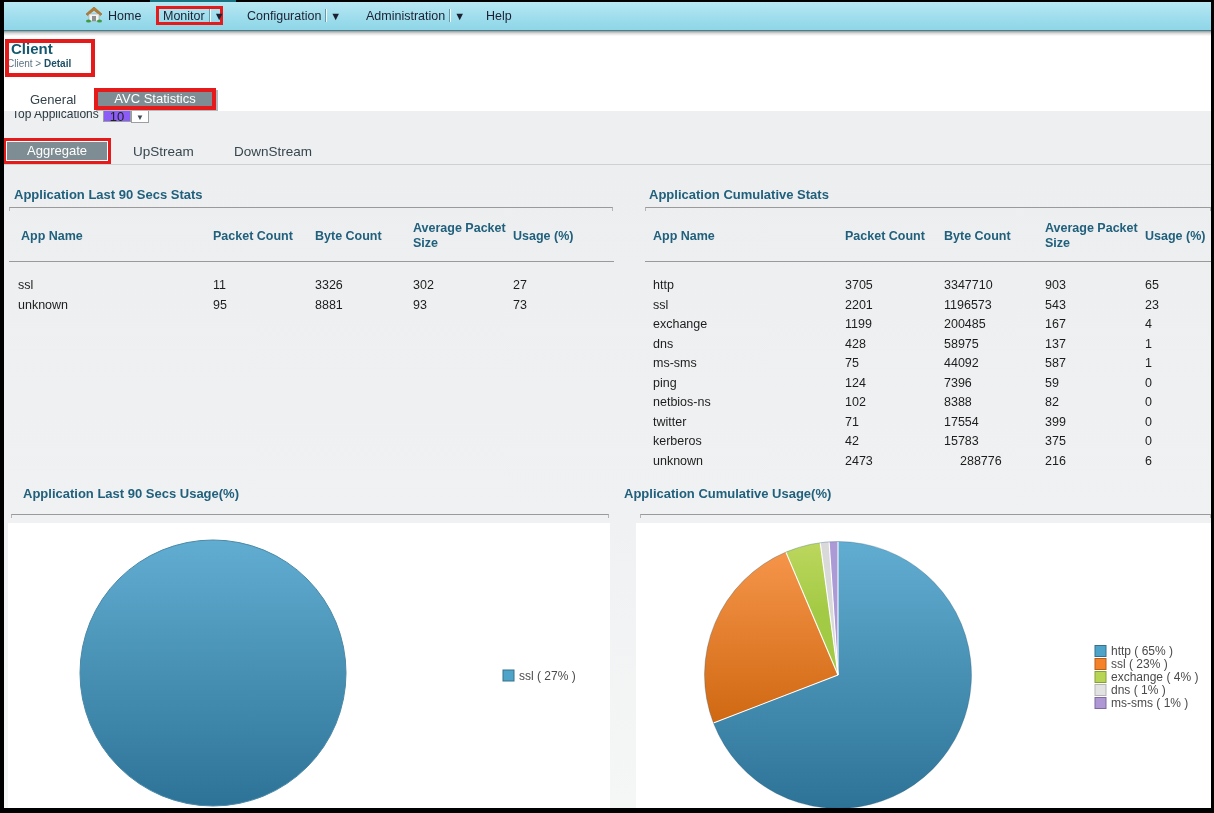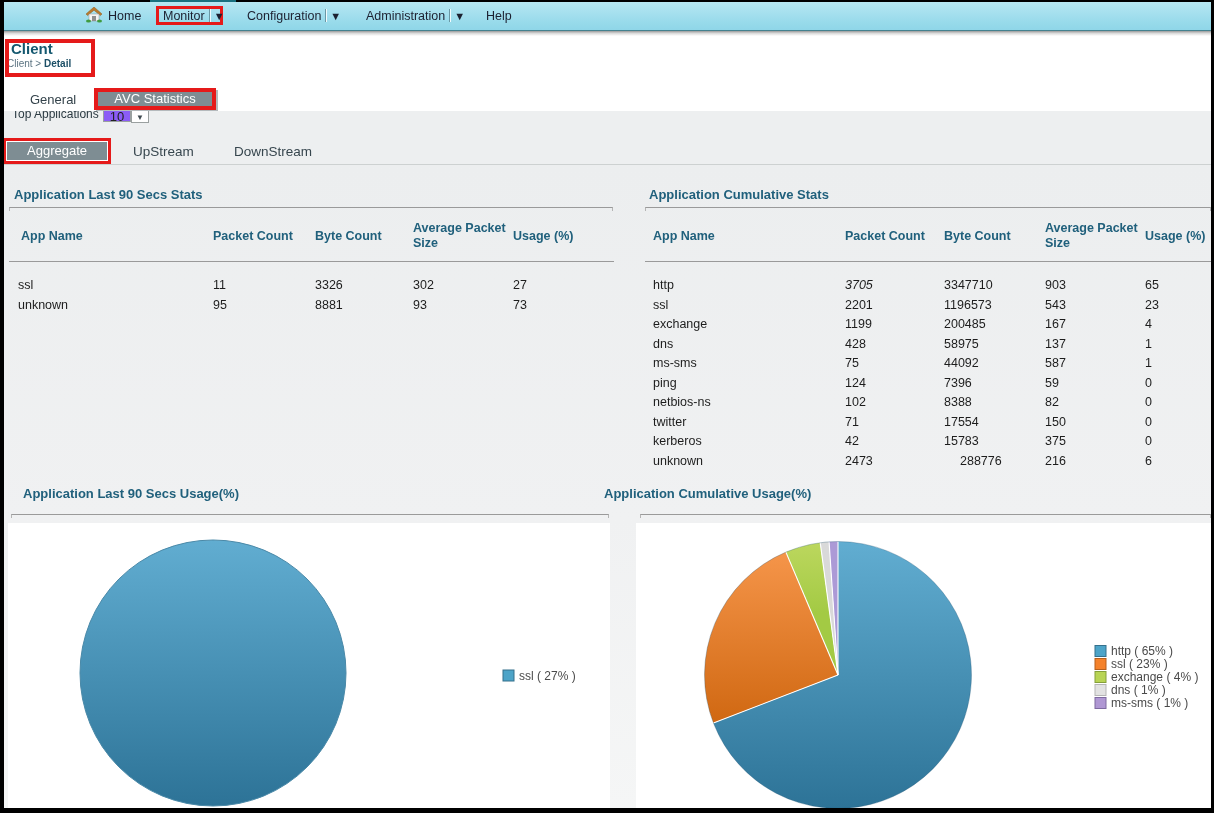--- a/index.html
+++ b/index.html
@@ -134,21 +134,21 @@
 <div class="abs rule" style="left:645px; top:207px; width:566px;"></div>
 <span class="abs hdr" style="left:653px; top:229px;">App Name</span>
 <span class="abs hdr" style="left:845px; top:229px;">Packet Count</span>
 <span class="abs hdr" style="left:944px; top:229px;">Byte Count</span>
 <div class="abs hdr" style="left:1045px; top:221px; line-height:15px;">Average Packet<br>Size</div>
 <span class="abs hdr" style="left:1145px; top:229px;">Usage (%)</span>
 <div class="abs rule" style="left:645px; top:261px; width:566px; height:2px; border-left:none; border-right:none;"></div>
 
 <div class="abs cell" style="left:0; top:278px; width:1214px;">
   <span class="abs" style="left:653px;">http</span>
-    <span class="abs" style="left:845px;font-style:italic;">3705</span>
+    <span class="abs" style="left:845px;">3705</span>
     <span class="abs" style="left:944px;">3347710</span>
     <span class="abs" style="left:1045px;">903</span>
     <span class="abs" style="left:1145px;">65</span>
 </div>
 <div class="abs cell" style="left:0; top:298px; width:1214px;">
   <span class="abs" style="left:653px;">ssl</span>
     <span class="abs" style="left:845px;">2201</span>
     <span class="abs" style="left:944px;">1196573</span>
     <span class="abs" style="left:1045px;">543</span>
     <span class="abs" style="left:1145px;">23</span>
@@ -185,41 +185,41 @@
   <span class="abs" style="left:653px;">netbios-ns</span>
     <span class="abs" style="left:845px;">102</span>
     <span class="abs" style="left:944px;">8388</span>
     <span class="abs" style="left:1045px;">82</span>
     <span class="abs" style="left:1145px;">0</span>
 </div>
 <div class="abs cell" style="left:0; top:415px; width:1214px;">
   <span class="abs" style="left:653px;">twitter</span>
     <span class="abs" style="left:845px;">71</span>
     <span class="abs" style="left:944px;">17554</span>
-    <span class="abs" style="left:1045px;">150</span>
+    <span class="abs" style="left:1045px;">399</span>
     <span class="abs" style="left:1145px;">0</span>
 </div>
 <div class="abs cell" style="left:0; top:434px; width:1214px;">
   <span class="abs" style="left:653px;">kerberos</span>
     <span class="abs" style="left:845px;">42</span>
     <span class="abs" style="left:944px;">15783</span>
     <span class="abs" style="left:1045px;">375</span>
     <span class="abs" style="left:1145px;">0</span>
 </div>
 <div class="abs cell" style="left:0; top:454px; width:1214px;">
   <span class="abs" style="left:653px;">unknown</span>
     <span class="abs" style="left:845px;">2473</span>
     <span class="abs" style="left:944px;margin-left:16px;">288776</span>
     <span class="abs" style="left:1045px;">216</span>
     <span class="abs" style="left:1145px;">6</span>
 </div>
 
 <span class="abs secTitle" style="left:11px; top:486px;margin-left:12px;">Application Last 90 Secs Usage(%)</span>
 <div class="abs rule" style="left:11px; top:514px; width:598px;"></div>
-<span class="abs secTitle" style="left:604px; top:486px;">Application Cumulative Usage(%)</span>
+<span class="abs secTitle" style="left:624px; top:486px;">Application Cumulative Usage(%)</span>
 <div class="abs rule" style="left:640px; top:514px; width:571px;"></div>
 
 <div class="abs" id="panelL"></div>
 <div class="abs" id="panelR"></div>
 
 <svg class="abs" style="left:8px; top:523px;" width="602" height="285" viewBox="0 0 602 285">
   <defs>
     <linearGradient id="gBlueL" x1="0" y1="17" x2="0" y2="282" gradientUnits="userSpaceOnUse">
       <stop offset="0" stop-color="#61add1"></stop>
         <stop offset="1" stop-color="#2d7397"></stop>

